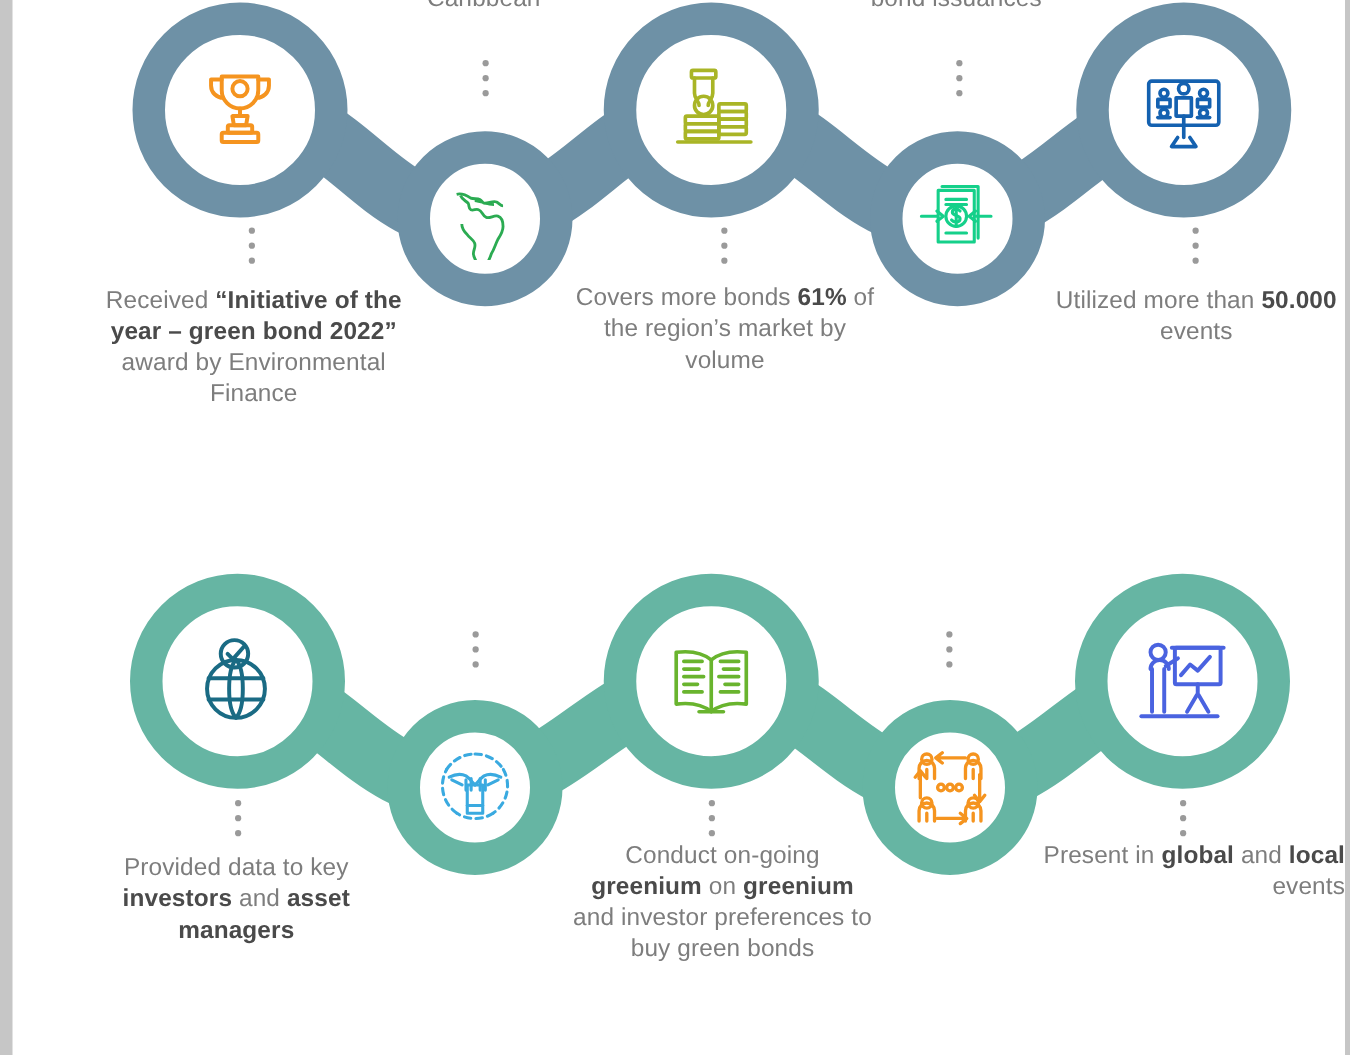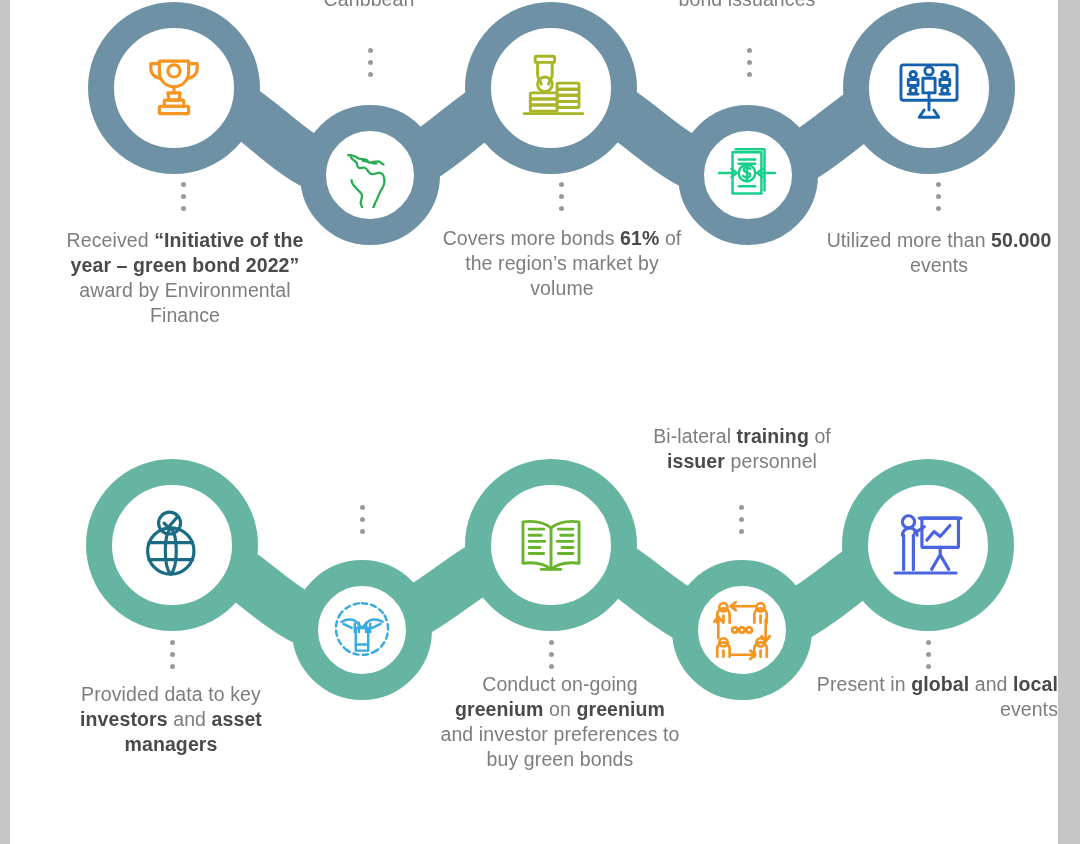--- a/index.html
+++ b/index.html
@@ -6,21 +6,21 @@
   body{
     width:1080px;height:844px;overflow:hidden;
     background:#ffffff;
     font-family:"Liberation Sans", sans-serif;
     position:relative;
   }
   
   .edge{position:absolute;top:0;bottom:0;width:10px;background:#c6c6c6;}
   .edge.left{left:0;}
   .edge.right{right:0;width:22px;}
-  .page{position:absolute;left:10px;top:0;width:1048px;height:844px;background:#fff;overflow:hidden;}
+  .page{position:absolute;left:28px;top:0;width:1048px;height:844px;background:#fff;overflow:hidden;}
 
   .stage{position:absolute;left:0;top:0;width:1048px;height:844px;}
 
   
   .node{position:absolute;border-radius:50%;box-sizing:border-box;
         display:flex;align-items:center;justify-content:center;}
   .ring-blue{border:26px solid #6e91a6;background:#ffffff;}
   .ring-teal{border:26px solid #66b5a3;background:#ffffff;}
 
   .node.big{width:172px;height:172px;}
@@ -257,23 +257,20 @@
         <circle cx="32" cy="32" r="2.6"></circle>
         <circle cx="39" cy="32" r="2.6"></circle>
       </g>
     </svg>
   </div>
   <div class="dots" style="left:728px;top:505px;">
     <i></i>
       <i></i>
       <i></i>
   </div>
-  <div class="cap" style="left:628px;top:424px;width:208px;">
-    <span>Bi-lateral </span><b>training</b><span> of </span><b>issuer</b><span> personnel</span>
-  </div>
 
   <div class="node big ring-teal" style="left:832px;top:459px;">
     <svg class="icon" viewBox="0 0 64 64">
       <g fill="none" stroke="#4a63e0" stroke-width="2.6" stroke-linecap="round" stroke-linejoin="round">
         <rect x="27" y="10" width="30" height="24" rx="1"></rect>
         <path d="M25 10h34"></path>
         <path d="M31 28l6-7 5 4 8-9"></path>
         <path d="M42 34v6M42 40l-7 12M42 40l7 12"></path>
         <circle cx="16" cy="13" r="5"></circle>
         <path d="M11 24a6 6 0 0 1 12 0"></path>

